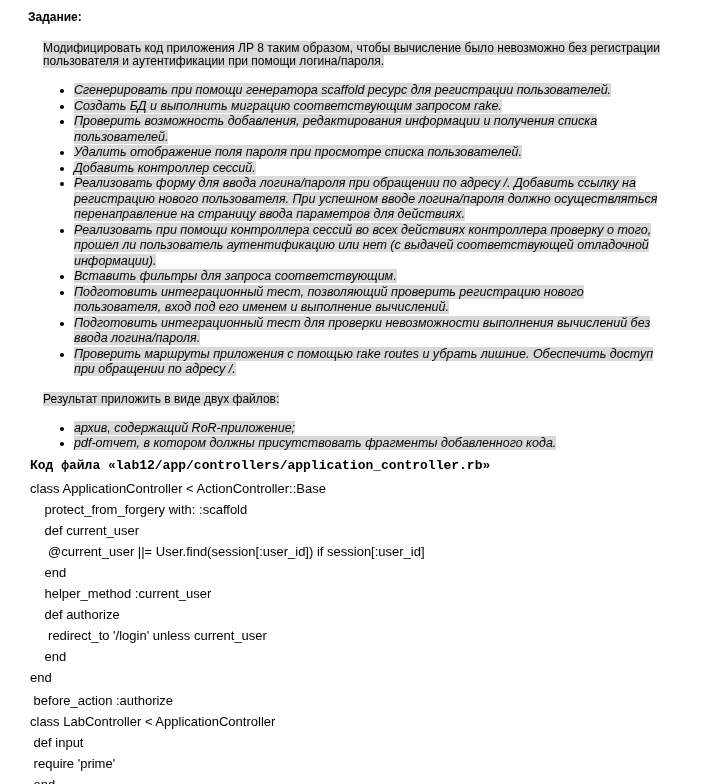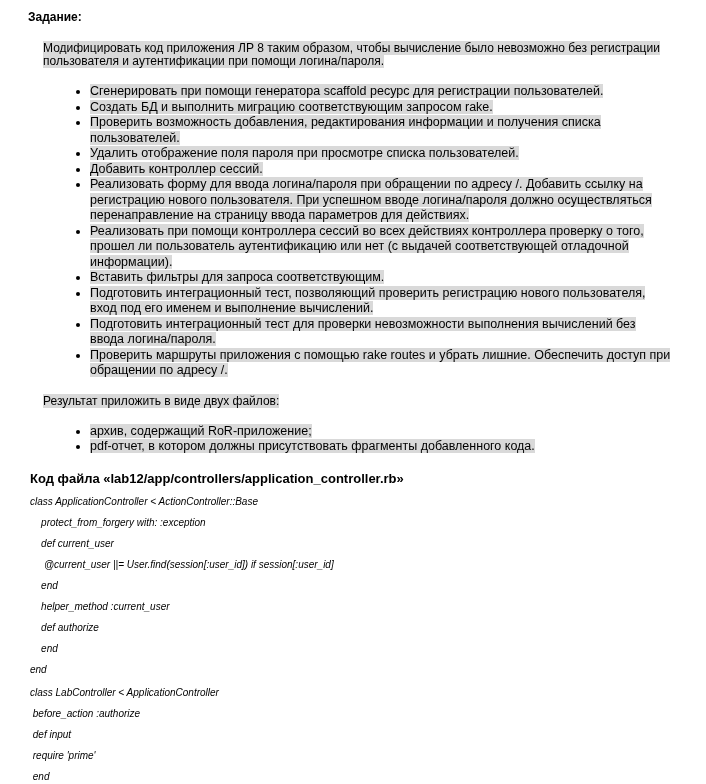--- a/index.html
+++ b/index.html
@@ -24,44 +24,45 @@
   .body-text {
     font-size: 12px;
     line-height: 13px;
     margin: 15px;
     max-width: 648px;
   }
 
   .hl { background: var(--hl, #d9d9d9); }
 
   ul.bullets {
-    margin: 16px;
+    margin: 0;
     padding: 0 0 0 46px;
     list-style: disc;
+    font-style: italic;
   }
   ul.bullets li {
     font-size: 12.5px;
     line-height: 15.5px;
     max-width: 592px;
   }
 
   .file-heading {
     font-size: 13px;
     font-weight: 700;
     line-height: 16px;
-    margin: 14px 0 4px 2px;
+    margin: 6px 0 4px 2px;
     white-space: pre-wrap;
+    font-family: Liberation Mono, monospace;
   }
 
   .code-block { margin: 2px 0 0 2px; }
   .code-line {
-    font-size: 10px;
+    font-size: 13px;
     line-height: 21px;
     white-space: pre;
-    font-style: italic;
   }
 </style>
 </head>
 <body>
 
 <div class="page">
 
   <h1 class="doc-title">Задание:</h1>
 
   <p class="body-text"><span class="hl">Модифицировать код приложения ЛР 8 таким образом, чтобы вычисление было невозможно без регистрации пользователя и аутентификации при помощи логина/пароля.</span></p>
@@ -84,33 +85,34 @@
 
   <ul class="bullets">
     <li><span class="hl">архив, содержащий RoR-приложение;</span></li>
     <li><span class="hl">pdf-отчет, в котором должны присутствовать фрагменты добавленного кода.</span></li>
   </ul>
 
   <p class="file-heading">Код файла «lab12/app/controllers/application_controller.rb»</p>
 
   <div class="code-block">
     <div class="code-line">class ApplicationController &lt; ActionController::Base</div>
-    <div class="code-line">    protect_from_forgery with: :exception</div>
+    <div class="code-line">    protect_from_forgery with: :scaffold</div>
     <div class="code-line">    def current_user</div>
     <div class="code-line">     @current_user ||= User.find(session[:user_id]) if session[:user_id]</div>
     <div class="code-line">    end</div>
     <div class="code-line">    helper_method :current_user</div>
     <div class="code-line">    def authorize</div>
+    <div class="code-line">     redirect_to '/login' unless current_user</div>
     <div class="code-line">    end</div>
     <div class="code-line">end</div>
   </div>
 
 
   <div class="code-block">
+    <div class="code-line"> before_action :authorize</div>
     <div class="code-line">class LabController &lt; ApplicationController</div>
-    <div class="code-line"> before_action :authorize</div>
     <div class="code-line"> def input</div>
     <div class="code-line"> require 'prime'</div>
     <div class="code-line"> end</div>
     <div class="code-line"> def view</div>
   </div>
 
 </div>
 
 </body></html>

